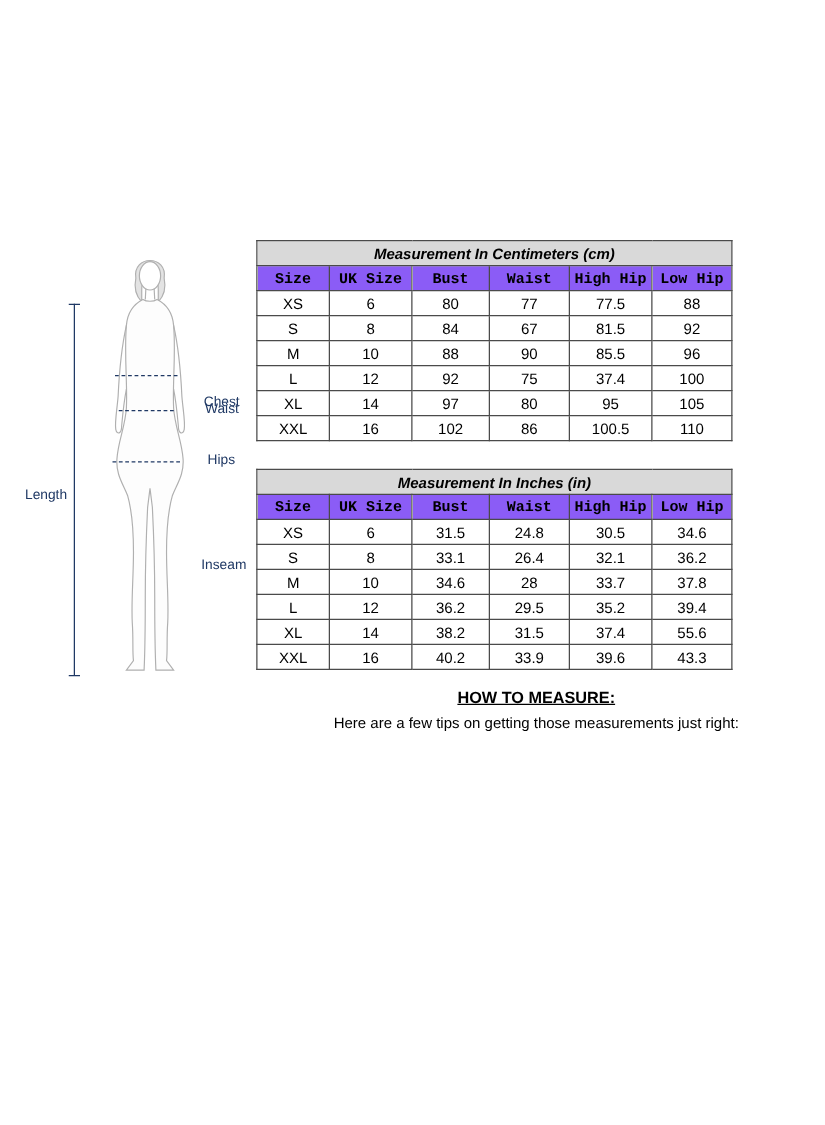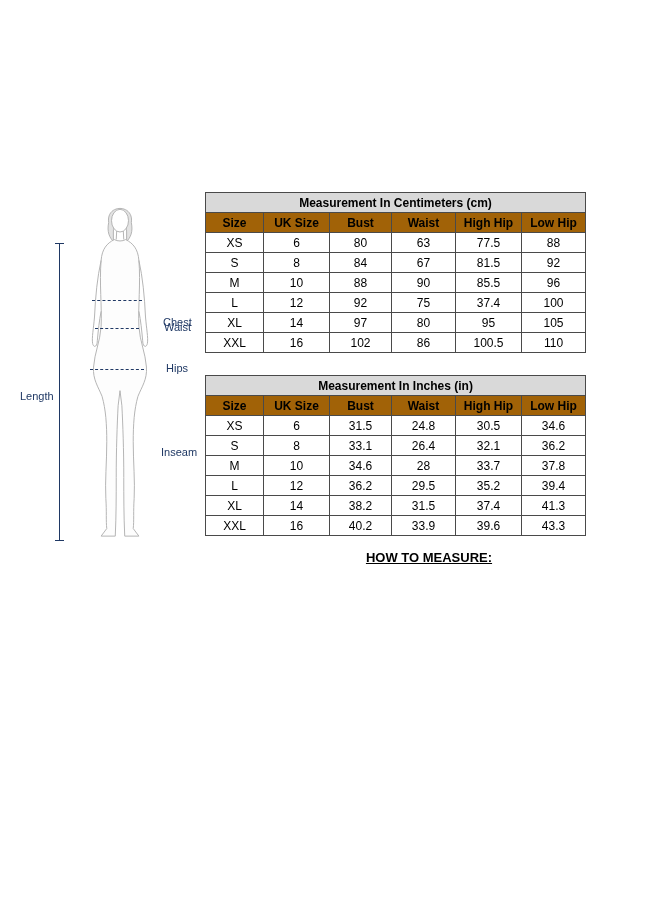--- a/index.html
+++ b/index.html
@@ -53,24 +53,26 @@
     text-align:center;
     padding:1px 2px;
     height:17px;
     overflow:hidden;
     white-space:nowrap;
   }
   table.mtable th.tbl-title{
     background:#d9d9d9;
     font-weight:bold;
     font-size:12px;
+    font-style:italic;
   }
   table.mtable tr[data-cols] th{
-    background:#a16207;
+    background:#8b5cf6;
     font-weight:bold;
+    font-family:Liberation Mono, monospace;
   }
   table.mtable td{font-weight:normal;}
   col.c-size{width:58px;}
   col.c-uksize{width:66px;}
   col.c-bust{width:62px;}
   col.c-waist{width:64px;}
   col.c-highhip{width:66px;}
   col.c-lowhip{width:64px;}
 
   
@@ -176,21 +178,21 @@
           <th>Waist</th>
           <th>High Hip</th>
           <th>Low Hip</th>
         </tr>
     </thead>
     <tbody>
         <tr>
           <td>XS</td>
           <td>6</td>
           <td>80</td>
-          <td>63</td>
+          <td>77</td>
           <td>77.5</td>
           <td>88</td>
         </tr>
         <tr>
           <td>S</td>
           <td>8</td>
           <td>84</td>
           <td>67</td>
           <td>81.5</td>
           <td>92</td>
@@ -284,32 +286,33 @@
           <td>29.5</td>
           <td>35.2</td>
           <td>39.4</td>
         </tr>
         <tr>
           <td>XL</td>
           <td>14</td>
           <td>38.2</td>
           <td>31.5</td>
           <td>37.4</td>
-          <td>41.3</td>
+          <td>55.6</td>
         </tr>
         <tr>
           <td>XXL</td>
           <td>16</td>
           <td>40.2</td>
           <td>33.9</td>
           <td>39.6</td>
           <td>43.3</td>
         </tr>
       </tbody>
   </table>
 
   <div class="howto">
     <h3>HOW TO MEASURE:</h3>
+    <p>Here are a few tips on getting those measurements just right:</p>
     <ul>
       </ul>
   </div>
 
 </div>
 
 </body></html>

